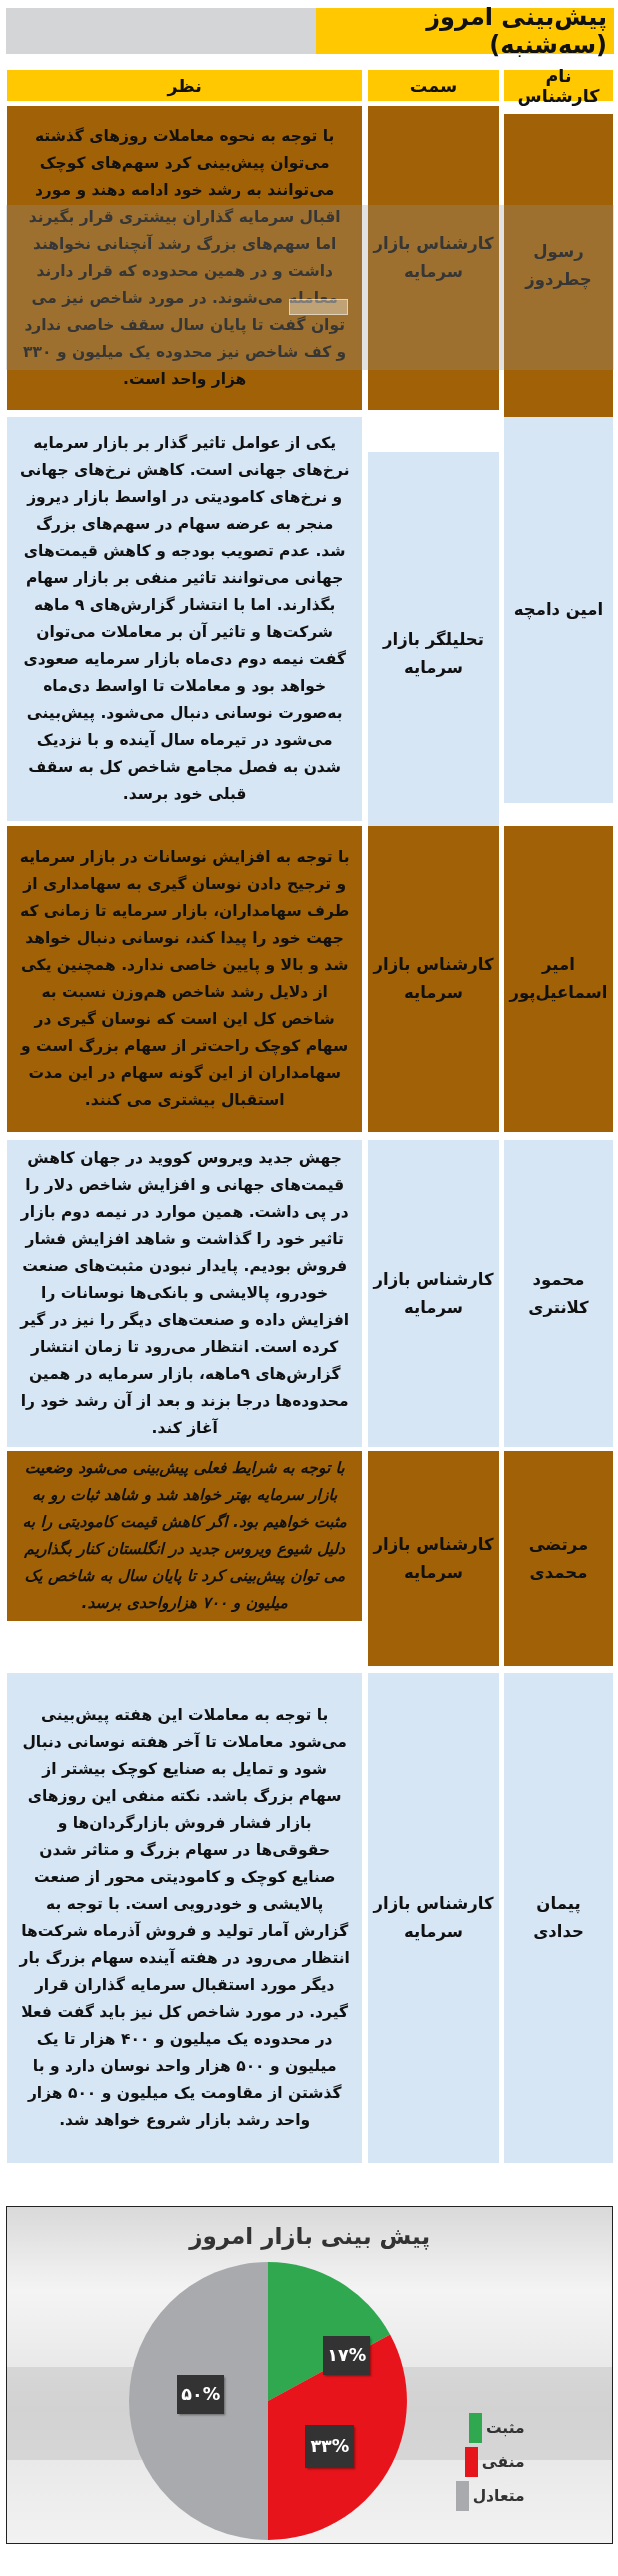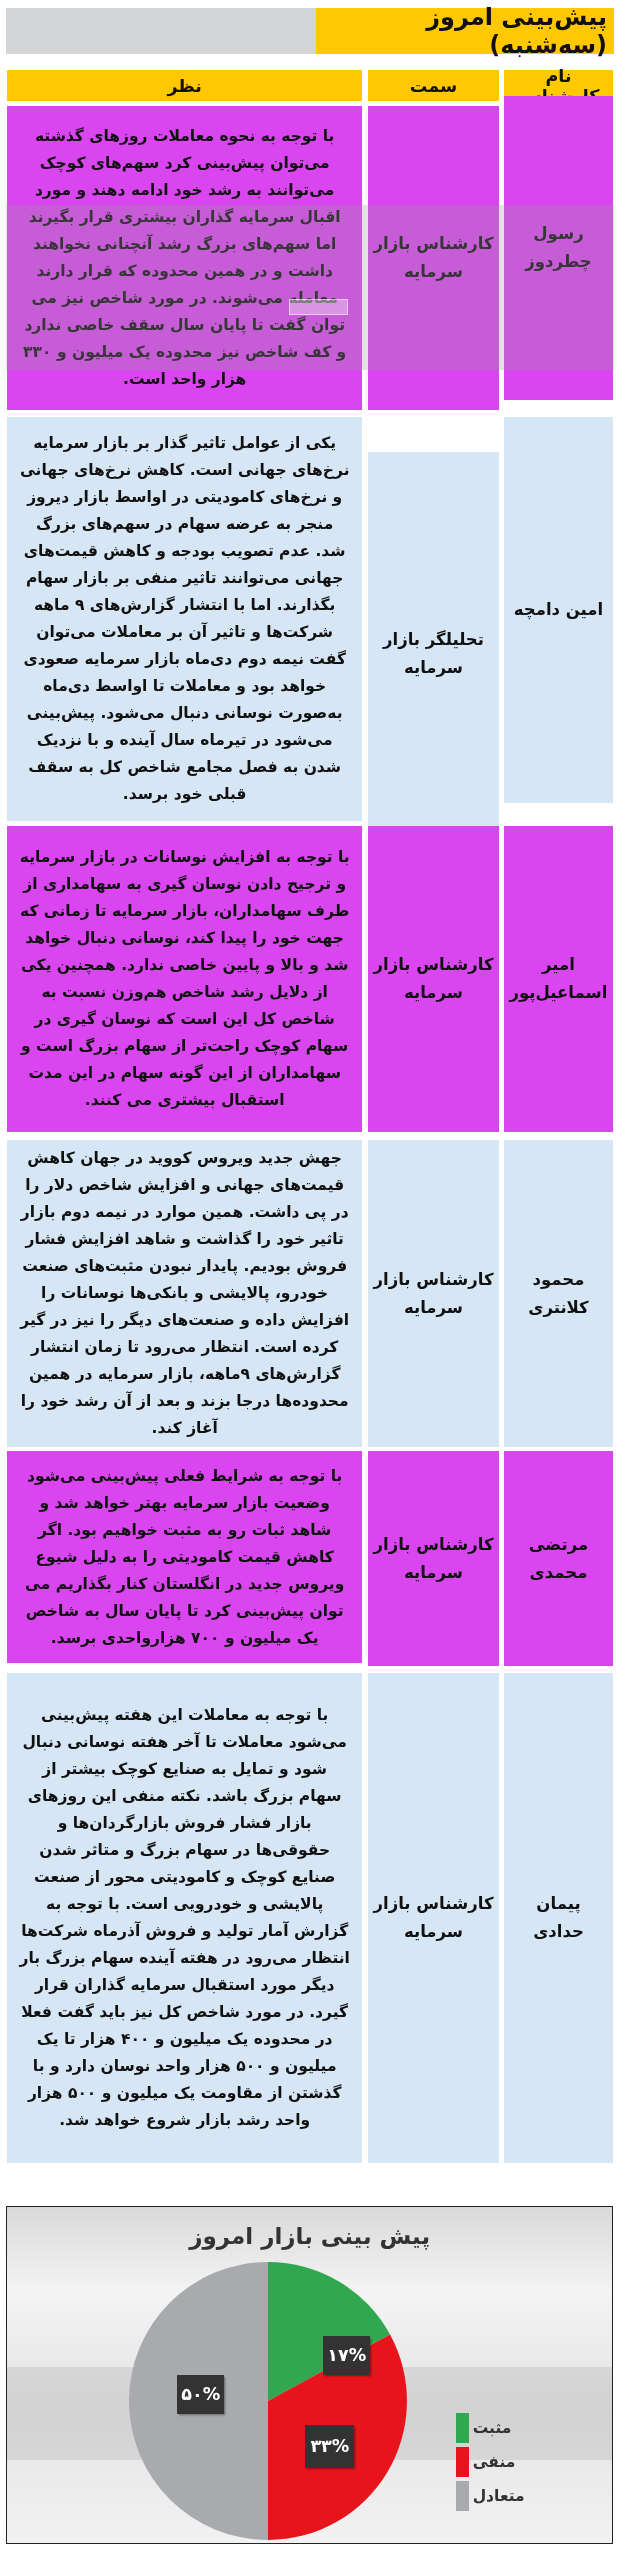--- a/index.html
+++ b/index.html
@@ -11,77 +11,77 @@
                   font-weight:bold; font-size:24px; }
   .title-gray { flex:1; height:100%; background:#d4d5d7; }
 
   .cell { position:absolute; box-sizing:border-box; display:flex; align-items:center; justify-content:center;
           text-align:center; }
   .hdr { background:#ffc800; font-weight:bold; font-size:17.5px; top:70px; height:31px; }
   .c-op { left:7.2px; width:355px; }
   .c-role { left:368px; width:131px; }
   .c-name { left:504px; width:109px; }
 
-  .row-light { background:#d946ef; }
+  .row-light { background:#a16207; }
   .row-dark { background:#d6e6f5; }
   .opinion { font-size:15.5px; font-weight:bold; line-height:27px; padding:0 11.3px; }
   .role, .name { font-size:16.5px; font-weight:bold; line-height:28px; padding:0 5.2px; }
 
   .watermark { position:absolute; left:6.2px; top:205px; width:608px; height:165px;
                background:rgba(150,150,150,0.28); pointer-events:none; }
   .wm-label { position:absolute; left:289px; top:299px; width:57px; height:14.4px;
               background:rgba(255,255,255,0.35); border:1px solid rgba(255,255,255,0.5); }
 
   .chart-box { position:absolute; left:6.2px; top:2206px; width:607px; height:338px; box-sizing:border-box;
                border:1.5px solid #222;
                background:linear-gradient(180deg,#d9d9d9 0%,#f4f4f4 25%,#e3e3e3 60%,#f2f2f2 100%); overflow:hidden; }
   .chart-title { position:absolute; top:15.5px; left:0; width:100%; text-align:center;
                  font-size:23px; font-weight:bold; color:#333; }
   .chart-band { position:absolute; left:0; top:160px; width:100%; height:93px; background:rgba(160,160,160,0.25); }
   .pie { position:absolute; left:122px; top:55px; width:278px; height:278px; }
   .pct-label { position:absolute; background:#333; color:#fff; font-size:17.5px; font-weight:bold;
                padding:9.3px 4.1px; box-shadow:1.5px 1.5px 2.1px rgba(0,0,0,0.4); direction:ltr; }
   .legend { position:absolute; left:449px; top:204px; }
-  .legend-item { display:flex; align-items:center; flex-direction:row-reverse; justify-content:flex-start;
+  .legend-item { display:flex; align-items:center; flex-direction:row-reverse; justify-content:flex-end;
                  height:34px; gap:4.1px; font-size:15.5px; font-weight:bold; color:#333; }
   .swatch { width:12.4px; height:30px; display:inline-block; }
 </style>
 </head>
 <body>
 
 <div class="title-bar">
   <div class="title-yellow">پیش‌بینی امروز (سه‌شنبه)</div>
   <div class="title-gray"></div>
 </div>
 
 <div class="cell hdr c-name">نام کارشناس</div>
 <div class="cell hdr c-role">سمت</div>
 <div class="cell hdr c-op">نظر</div>
 
-<div class="cell row-light name c-name" style="top:96px;height:304px;">رسول چطردوز</div>
+<div class="cell row-light name c-name" style="top:114px;height:304px;">رسول چطردوز</div>
 <div class="cell row-light role c-role" style="top:106px;height:304px;">کارشناس بازار سرمایه</div>
 <div class="cell row-light opinion c-op" style="top:106px;height:304px;">با توجه به نحوه معاملات روزهای گذشته می‌توان پیش‌بینی کرد سهم‌های کوچک می‌توانند به رشد خود ادامه دهند و مورد اقبال سرمایه گذاران بیشتری قرار بگیرند اما سهم‌های بزرگ رشد آنچنانی نخواهند داشت و در همین محدوده که قرار دارند معامله می‌شوند. در مورد شاخص نیز می توان گفت تا پایان سال سقف خاصی ندارد و کف شاخص نیز محدوده یک میلیون و ۳۳۰ هزار واحد است.</div>
 <div class="watermark"></div>
 <div class="wm-label"></div>
 
 <div class="cell row-dark name c-name" style="top:417px;height:386px;">امین دامچه</div>
 <div class="cell row-dark role c-role" style="top:417px;height:404px;margin-top:35px;">تحلیلگر بازار سرمایه</div>
 <div class="cell row-dark opinion c-op" style="top:417px;height:404px;">یکی از عوامل تاثیر گذار بر بازار سرمایه نرخ‌های جهانی است. کاهش نرخ‌های جهانی و نرخ‌های کامودیتی در اواسط بازار دیروز منجر به عرضه سهام در سهم‌های بزرگ شد. عدم تصویب بودجه و کاهش قیمت‌های جهانی می‌توانند تاثیر منفی بر بازار سهام بگذارند. اما با انتشار گزارش‌های ۹ ماهه شرکت‌ها و تاثیر آن بر معاملات می‌توان گفت نیمه دوم دی‌ماه بازار سرمایه صعودی خواهد بود و معاملات تا اواسط دی‌ماه به‌صورت نوسانی دنبال می‌شود. پیش‌بینی می‌شود در تیرماه سال آینده و با نزدیک شدن به فصل مجامع شاخص کل به سقف قبلی خود برسد.</div>
 
 <div class="cell row-light name c-name" style="top:826px;height:306px;">امیر اسماعیل‌پور</div>
 <div class="cell row-light role c-role" style="top:826px;height:306px;">کارشناس بازار سرمایه</div>
 <div class="cell row-light opinion c-op" style="top:826px;height:306px;">با توجه به افزایش نوسانات در بازار سرمایه و ترجیح دادن نوسان گیری به سهامداری از طرف سهامداران، بازار سرمایه تا زمانی که جهت خود را پیدا کند، نوسانی دنبال خواهد شد و بالا و پایین خاصی ندارد. همچنین یکی از دلایل رشد شاخص هم‌وزن نسبت به شاخص کل این است که نوسان گیری در سهام کوچک راحت‌تر از سهام بزرگ است و سهامداران از این گونه سهام در این مدت استقبال بیشتری می کنند.</div>
 
 <div class="cell row-dark name c-name" style="top:1140px;height:307px;">محمود کلانتری</div>
 <div class="cell row-dark role c-role" style="top:1140px;height:307px;">کارشناس بازار سرمایه</div>
 <div class="cell row-dark opinion c-op" style="top:1140px;height:307px;">جهش جدید ویروس کووید در جهان کاهش قیمت‌های جهانی و افزایش شاخص دلار را در پی داشت. همین موارد در نیمه دوم بازار تاثیر خود را گذاشت و شاهد افزایش فشار فروش بودیم. پایدار نبودن مثبت‌های صنعت خودرو، پالایشی و بانکی‌ها نوسانات را افزایش داده و صنعت‌های دیگر را نیز در گیر کرده است. انتظار می‌رود تا زمان انتشار گزارش‌های ۹ماهه، بازار سرمایه در همین محدوده‌ها درجا بزند و بعد از آن رشد خود را آغاز کند.</div>
 
 <div class="cell row-light name c-name" style="top:1451px;height:215px;">مرتضی محمدی</div>
 <div class="cell row-light role c-role" style="top:1451px;height:215px;">کارشناس بازار سرمایه</div>
-<div class="cell row-light opinion c-op" style="top:1451px;height:212px;">با توجه به شرایط فعلی پیش‌بینی می‌شود وضعیت بازار سرمایه بهتر خواهد شد و شاهد ثبات رو به مثبت خواهیم بود. اگر کاهش قیمت کامودیتی را به دلیل شیوع ویروس جدید در انگلستان کنار بگذاریم می توان پیش‌بینی کرد تا پایان سال به شاخص یک میلیون و ۷۰۰ هزارواحدی برسد.</div>
+<div class="cell row-light opinion c-op" style="top:1451px;height:170px;font-style:italic;">با توجه به شرایط فعلی پیش‌بینی می‌شود وضعیت بازار سرمایه بهتر خواهد شد و شاهد ثبات رو به مثبت خواهیم بود. اگر کاهش قیمت کامودیتی را به دلیل شیوع ویروس جدید در انگلستان کنار بگذاریم می توان پیش‌بینی کرد تا پایان سال به شاخص یک میلیون و ۷۰۰ هزارواحدی برسد.</div>
 
 <div class="cell row-dark name c-name" style="top:1673px;height:490px;">پیمان حدادی</div>
 <div class="cell row-dark role c-role" style="top:1673px;height:490px;">کارشناس بازار سرمایه</div>
 <div class="cell row-dark opinion c-op" style="top:1673px;height:490px;">با توجه به معاملات این هفته پیش‌بینی می‌شود معاملات تا آخر هفته نوسانی دنبال شود و تمایل به صنایع کوچک بیشتر از سهام بزرگ باشد. نکته منفی این روزهای بازار فشار فروش بازارگردان‌ها و حقوقی‌ها در سهام بزرگ و متاثر شدن صنایع کوچک و کامودیتی محور از صنعت پالایشی و خودرویی است. با توجه به گزارش آمار تولید و فروش آذرماه شرکت‌ها انتظار می‌رود در هفته آینده سهام بزرگ بار دیگر مورد استقبال سرمایه گذاران قرار گیرد. در مورد شاخص کل نیز باید گفت فعلا در محدوده یک میلیون و ۴۰۰ هزار تا یک میلیون و ۵۰۰ هزار واحد نوسان دارد و با گذشتن از مقاومت یک میلیون و ۵۰۰ هزار واحد رشد بازار شروع خواهد شد.</div>
 
 <div class="chart-box">
   <div class="chart-band"></div>
   <div class="chart-title">پیش بینی بازار امروز</div>
   <svg class="pie" viewBox="-100 -100 200 200">
 

